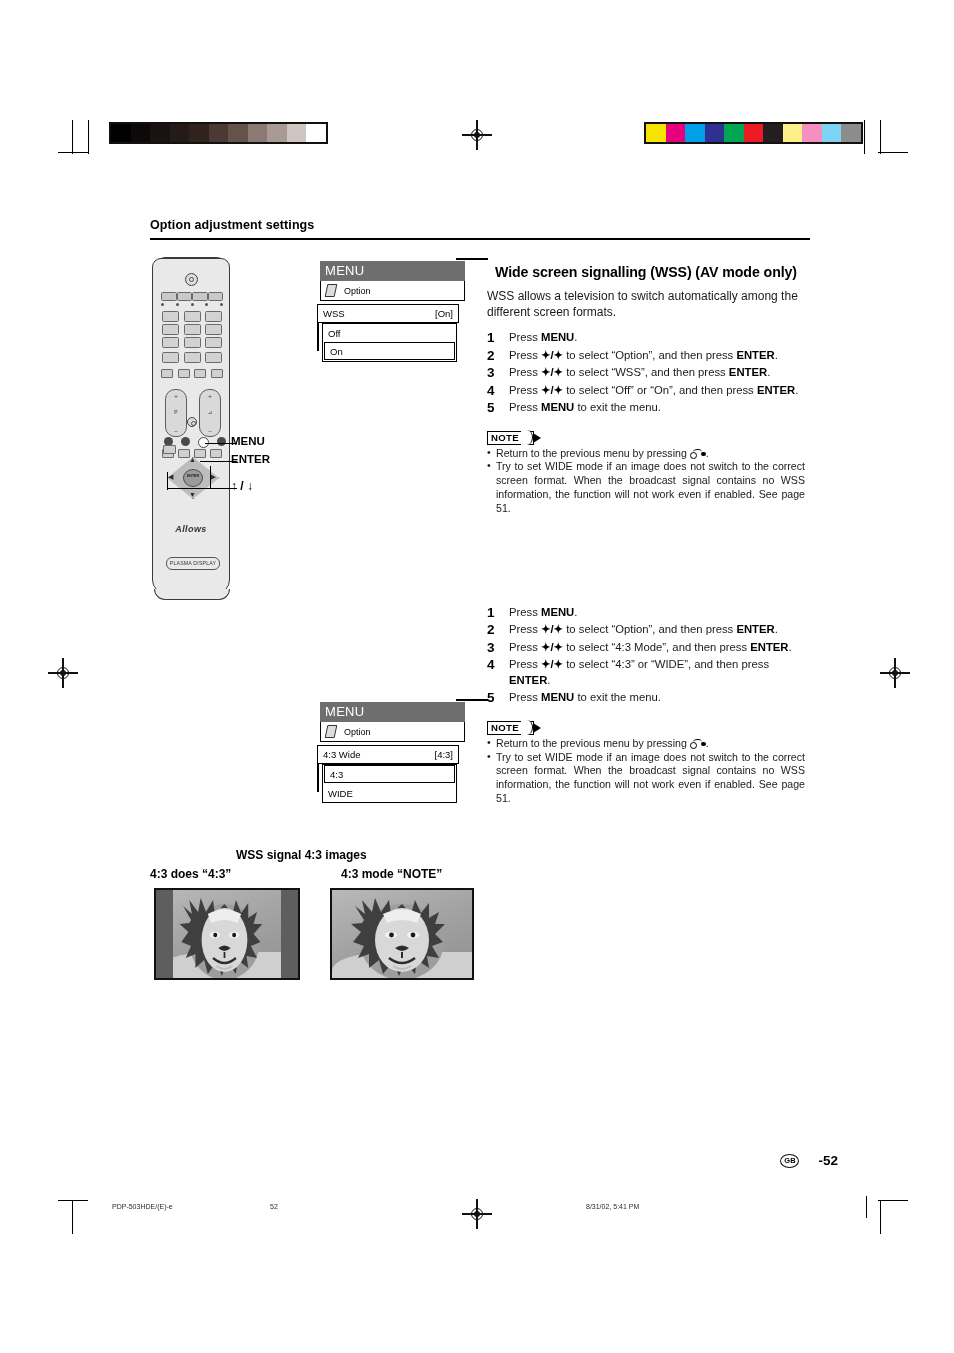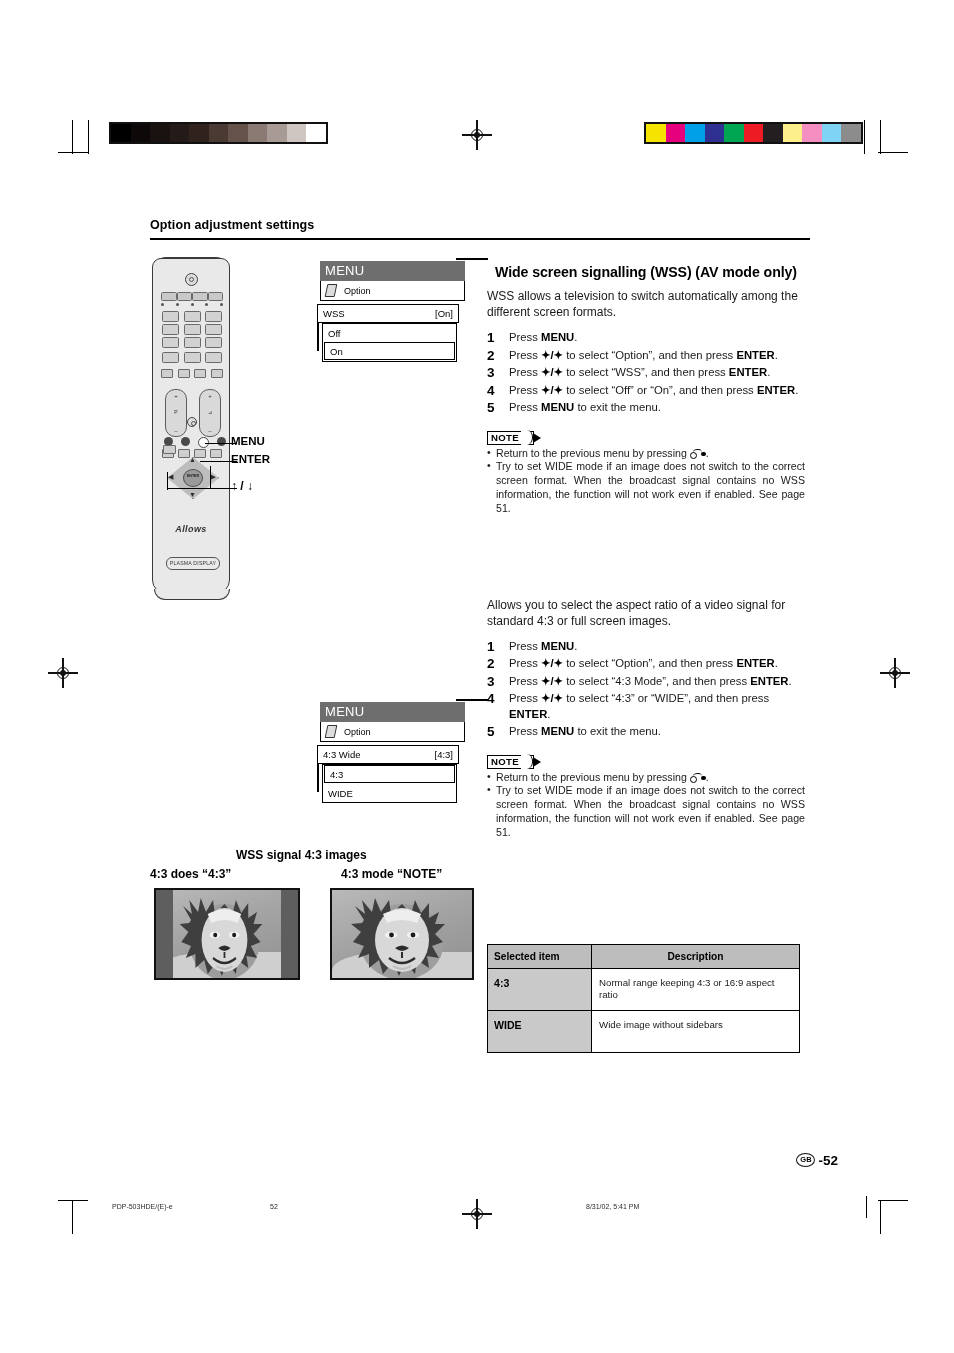--- a/index.html
+++ b/index.html
@@ -99,21 +99,21 @@
   .figcap{position:absolute;font-weight:bold;}
   .tv{position:absolute;border:2.4px solid #111;background:#9b9b9b;overflow:hidden;}
   .tv .bar{position:absolute;top:0;bottom:0;width:17px;background:#5e5e5e;}
   .tv .bar.l{left:0;} .tv .bar.r{right:0;}
   .scene{position:absolute;inset:0;}
   .sky{position:absolute;inset:0;background:linear-gradient(160deg,#b9b9b9 0%,#a3a3a3 45%,#8f8f8f 100%);}
   .ground{position:absolute;left:0;right:0;bottom:0;height:30%;background:#cfcfcf;border-top-left-radius:40% 70%;}
 
   
   .foot{position:absolute;font-size:7px;color:#2b2b2b;}
-  .pgbadge{position:absolute;right:116px;top:1153px;display:flex;gap:3px;}
+  .pgbadge{position:absolute;right:116px;top:1153px;display:flex;align-items:center;gap:19px;}
   .gb{width:17px;height:12px;border:1.2px solid #111;border-radius:50%;font-size:7.5px;font-weight:bold;text-align:center;line-height:12px;}
   .pnum{font-size:13.5px;font-weight:bold;}
 </style>
 </head>
 <body>
 
 <div class="pg">
 
   <div class="crop" style="left:72px;top:120px;width:1.4px;height:34px;"></div>
   <div class="crop" style="left:58px;top:152px;width:30px;height:1.4px;"></div>
@@ -394,59 +394,40 @@
       </span>
       <ul class="notes">
         <li>Return to the previous menu by pressing
           <span class="backicon"><span class="cir"></span><span class="tail"></span><span class="hd"></span></span>.</li>
         <li class="just">Try to set WIDE mode if an image does not switch to the correct screen format. When the broadcast signal contains no WSS information, the function will not work even if enabled. See page 51.</li>
       </ul>
     </div>
   </div>
 
   <div class="col" style="top:596px;">
-    <p class="lead">Allows you to select the aspect ratio of a video signal for standard 4:3 or full screen images.</p>
     <ol class="steps">
       <li><span class="n">1</span>Press <b>MENU</b>.</li>
       <li class="just"><span class="n">2</span>Press <b>✦/✦</b> to select “Option”, and then press <b>ENTER</b>.</li>
       <li class="just"><span class="n">3</span>Press <b>✦/✦</b> to select “4:3 Mode”, and then press <b>ENTER</b>.</li>
       <li><span class="n">4</span>Press <b>✦/✦</b> to select “4:3” or “WIDE”, and then press <b>ENTER</b>.</li>
       <li><span class="n">5</span>Press <b>MENU</b> to exit the menu.</li>
     </ol>
     <div class="notebox">
       <span class="noteflag">
         <span>NOTE</span>
         <span class="curve"></span>
       </span>
       <ul class="notes">
         <li>Return to the previous menu by pressing
           <span class="backicon"><span class="cir"></span><span class="tail"></span><span class="hd"></span></span>.</li>
         <li class="just">Try to set WIDE mode if an image does not switch to the correct screen format. When the broadcast signal contains no WSS information, the function will not work even if enabled. See page 51.</li>
       </ul>
     </div>
   </div>
 
-  <table class="spec">
-    <thead>
-      <tr>
-        <th class="c1">Selected item</th>
-        <th class="c2">Description</th>
-      </tr>
-    </thead>
-    <tbody>
-      <tr style="height:42px;">
-        <td class="k">4:3</td>
-        <td class="d">Normal range keeping 4:3 or 16:9 aspect ratio</td>
-      </tr>
-      <tr style="height:42px;">
-        <td class="k">WIDE</td>
-        <td class="d">Wide image without sidebars</td>
-      </tr>
-    </tbody>
-  </table>
 
   <div class="pgbadge">
     <span class="gb">GB</span>
     <span class="pnum"><span>-</span><span>52</span></span>
   </div>
 
   <div class="foot" style="left:112px;top:1203px;">PDP-503HDE/(E)-e</div>
   <div class="foot" style="left:270px;top:1203px;">52</div>
   <div class="foot" style="left:586px;top:1203px;">8/31/02, 5:41 PM</div>
   <div class="crop" style="left:866px;top:1196px;width:1.3px;height:22px;"></div>

